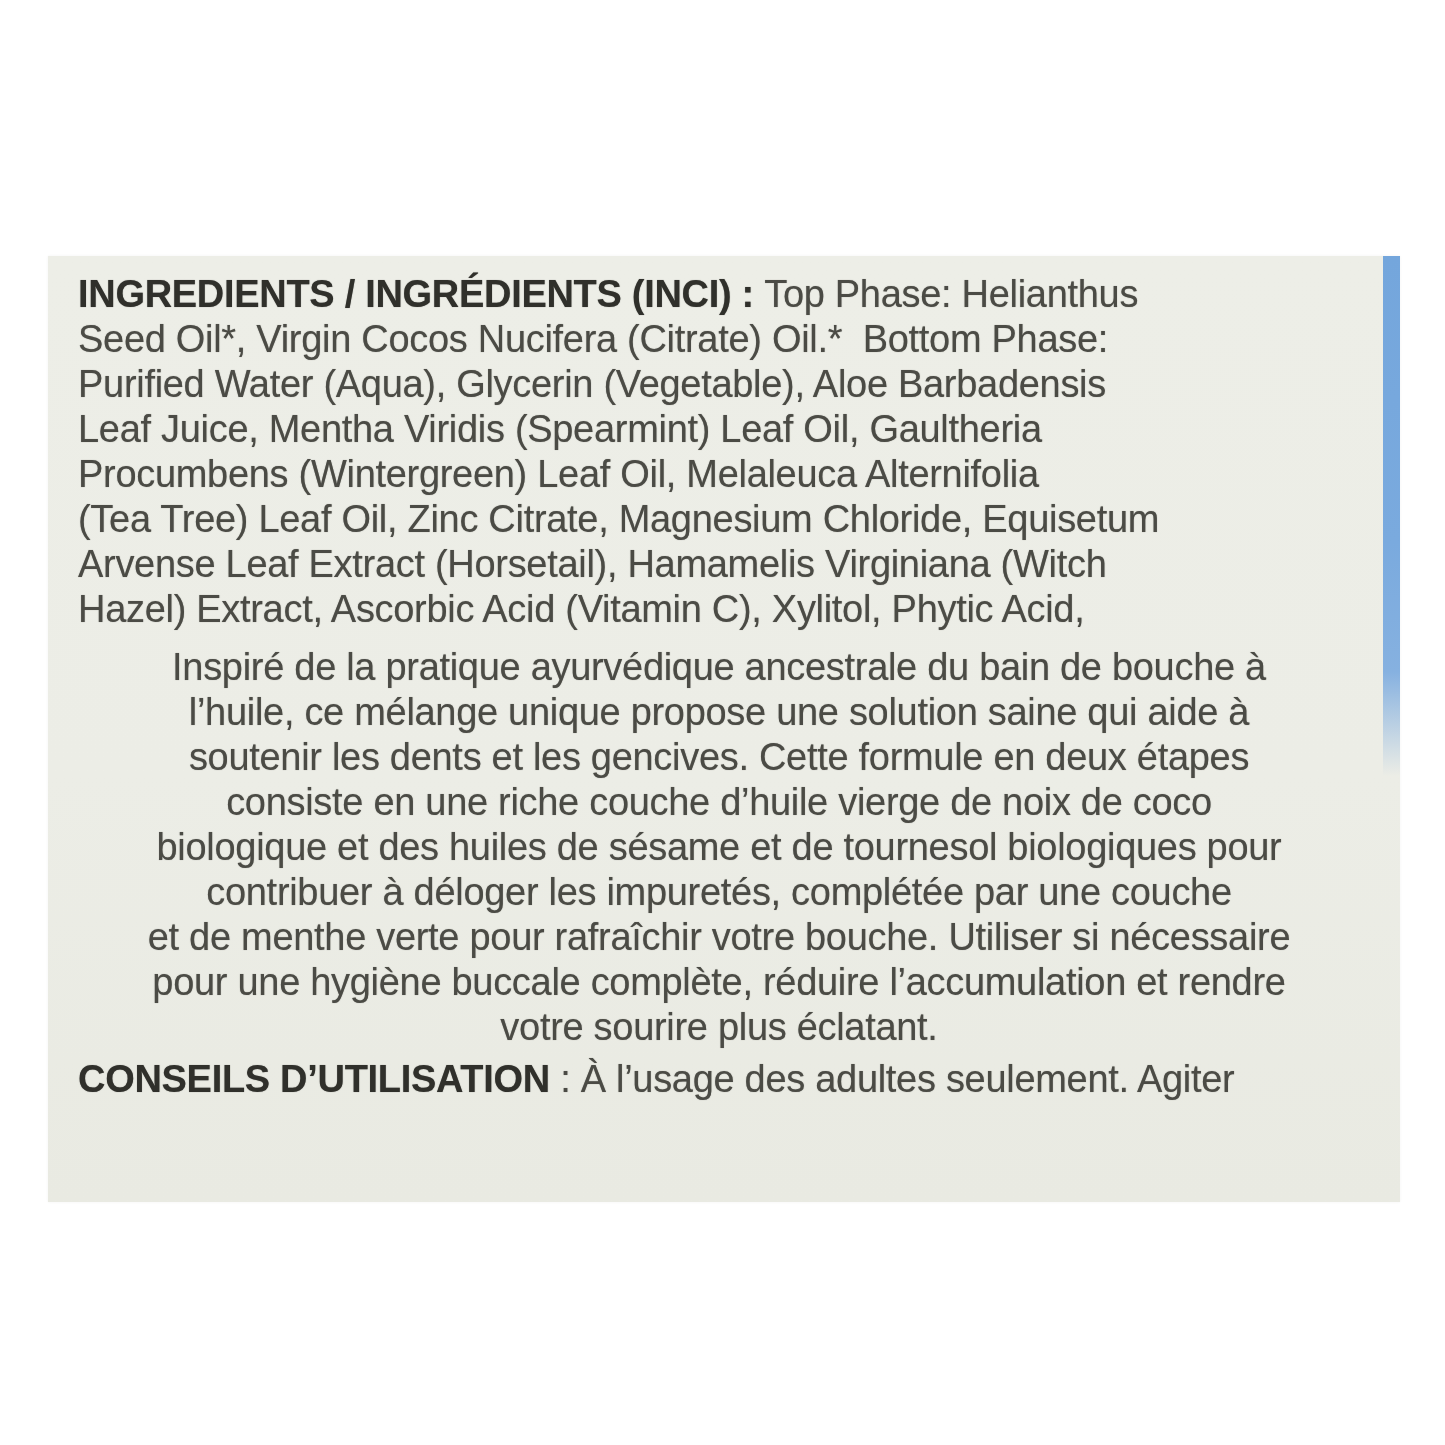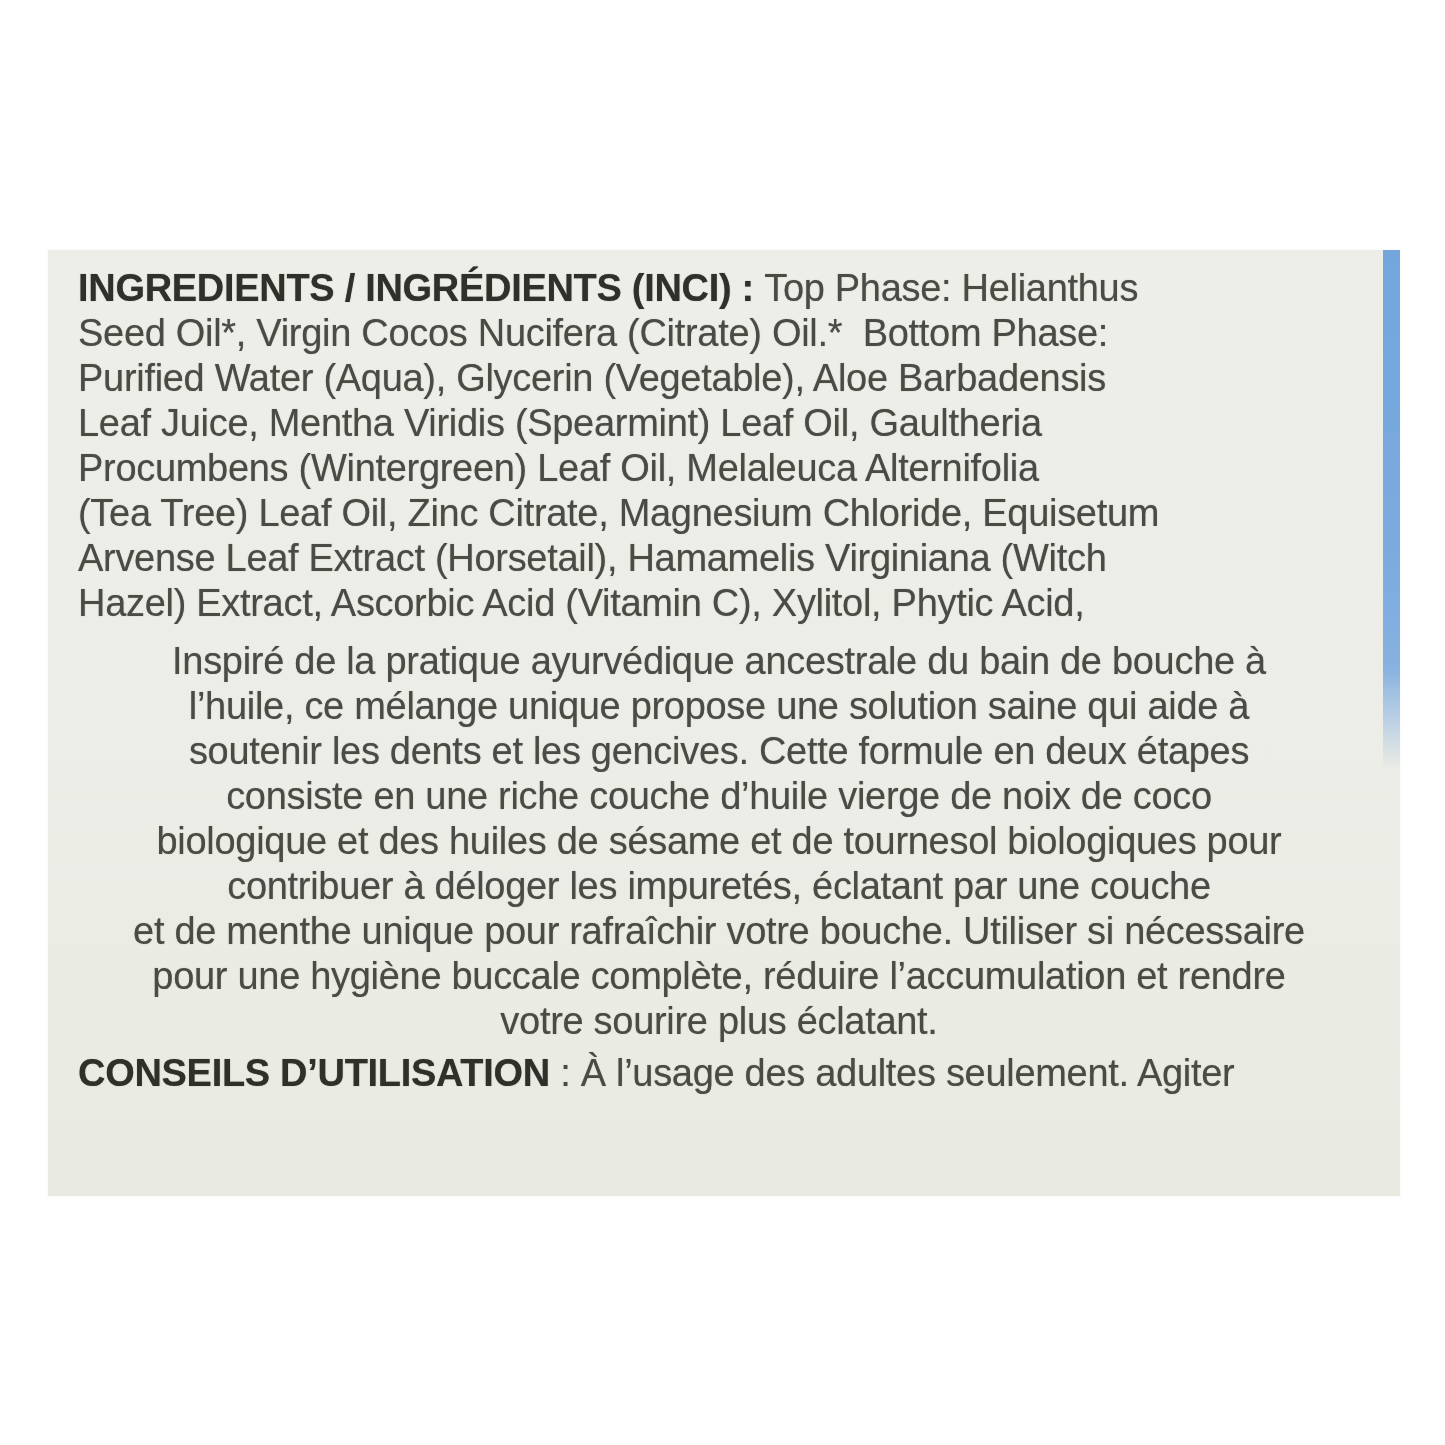--- a/index.html
+++ b/index.html
@@ -13,21 +13,21 @@
   .stage {
     position: relative;
     width: 1445px;
     height: 1445px;
     background: #ffffff;
     font-family: "Liberation Sans", "DejaVu Sans", sans-serif;
   }
   .label {
     position: absolute;
     left: 48px;
-    top: 250px;
+    top: 256px;
     width: 1352px;
     height: 946px;
     background: linear-gradient(180deg, #edeee7 0%, #ecede6 55%, #e9eae2 100%);
     overflow: hidden;
     box-shadow: 0 0 3px rgba(0,0,0,0.05);
   }
   .bottle-edge {
     position: absolute;
     right: 0;
     top: 0;
@@ -85,22 +85,22 @@
         <div class="line">Arvense Leaf Extract (Horsetail), Hamamelis Virginiana (Witch</div>
         <div class="line">Hazel) Extract, Ascorbic Acid (Vitamin C), Xylitol, Phytic Acid,</div>
       </div>
 
       <div class="french-block">
         <div class="line">Inspiré de la pratique ayurvédique ancestrale du bain de bouche à</div>
         <div class="line">l’huile, ce mélange unique propose une solution saine qui aide à</div>
         <div class="line">soutenir les dents et les gencives. Cette formule en deux étapes</div>
         <div class="line">consiste en une riche couche d’huile vierge de noix de coco</div>
         <div class="line">biologique et des huiles de sésame et de tournesol biologiques pour</div>
-        <div class="line">contribuer à déloger les impuretés, éclatant par une couche</div>
-        <div class="line">et de menthe unique pour rafraîchir votre bouche. Utiliser si nécessaire</div>
+        <div class="line">contribuer à déloger les impuretés, complétée par une couche</div>
+        <div class="line">et de menthe verte pour rafraîchir votre bouche. Utiliser si nécessaire</div>
         <div class="line">pour une hygiène buccale complète, réduire l’accumulation et rendre</div>
         <div class="line">votre sourire plus éclatant.</div>
       </div>
 
       <div class="line directions"><span class="b">CONSEILS D’UTILISATION</span><span> : À l’usage des adultes seulement. Agiter</span></div>
 
     </div>
   </div>
 </div>
 

